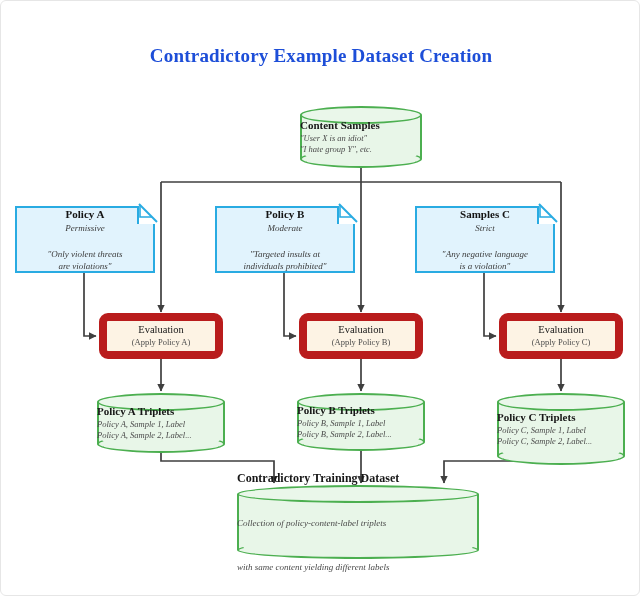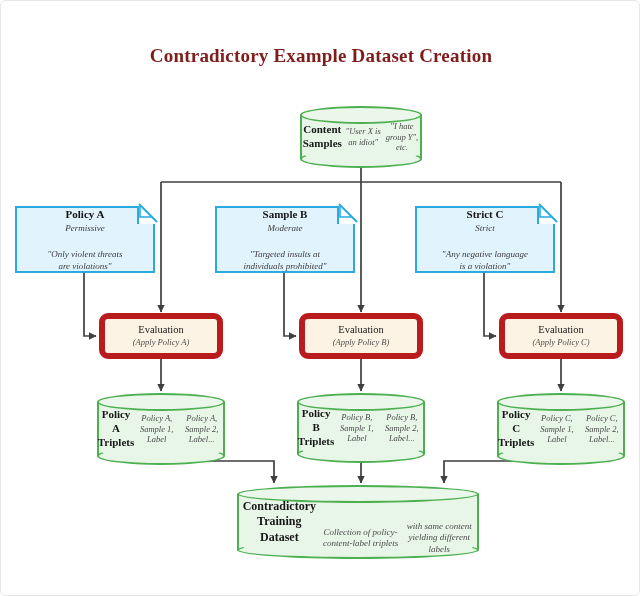--- a/index.html
+++ b/index.html
@@ -14,39 +14,39 @@
     border:1px solid #e6e6e6;
     border-radius:6px;
     box-sizing:border-box;
     overflow:hidden;
   }
   #wires{position:absolute;left:0;top:0;width:640px;height:596px;pointer-events:none;}
 
   
   #title{
     position:absolute;left:0;top:44px;width:640px;text-align:center;
-    font-size:19px;font-weight:bold;letter-spacing:.2px;color:#7f1d1d;
+    font-size:19px;font-weight:bold;letter-spacing:.2px;color:#1d4ed8;
   }
 
   
   .cyl{position:absolute;}
   .cyl .body{
     position:absolute;left:0;right:0;top:9px;bottom:9px;
     background:#e8f6e8;border-left:2px solid #4caf50;border-right:2px solid #4caf50;
   }
   .cyl .top,.cyl .bot{
     position:absolute;left:0;right:0;height:18px;
     border:2px solid #4caf50;border-radius:50%;background:#e8f6e8;
     box-sizing:border-box;
   }
   .cyl .top{top:0;background:#eaf7ea;}
   .cyl .bot{bottom:0;background:#e8f6e8;border-top-color:transparent;}
   .cyl .txt{
     position:absolute;left:0;right:0;top:0;bottom:0;
-    display:flex;flex-direction:row;align-items:center;justify-content:center;
+    display:flex;flex-direction:column;align-items:flex-start;justify-content:center;
     padding-top:0;box-sizing:border-box;text-align:center;line-height:1.26;
   }
   .cyl .ttl{font-size:11px;font-weight:bold;color:#171717;}
   .cyl .sub{font-size:8.5px;font-style:italic;color:#4a4a4a;}
 
   
   .doc{
     position:absolute;background:#e1f3fd;
     border:2px solid #29abe2;border-right:none;
     box-sizing:border-box;
@@ -68,27 +68,27 @@
     position:absolute;left:0;right:0;top:0;bottom:0;
     display:flex;flex-direction:column;align-items:center;justify-content:center;
     text-align:center;line-height:1.3;padding:0 6px 0;box-sizing:border-box;
   }
   .doc .ttl{font-size:11px;font-weight:bold;color:#141414;margin-bottom:2px;}
   .doc .mode{font-size:9px;font-style:italic;color:#3c3c3c;margin-bottom:14px;}
   .doc .quote{font-size:9px;font-style:italic;color:#3c3c3c;}
 
   
   .proc{
-    position:absolute;background:#fdf3e4;border:6px solid #b91c1c;
+    position:absolute;background:#fdf3e4;border:8px solid #b91c1c;
     border-radius:9px;box-sizing:border-box;
     display:flex;flex-direction:column;align-items:center;justify-content:center;
     text-align:center;line-height:1.35;
   }
   .proc .ttl{font-size:10.5px;color:#171717;}
-  .proc .sub{font-size:8.5px;font-style:italic;color:#4d4d4d;}
+  .proc .sub{font-size:8.5px;color:#4d4d4d;}
 
   
   #final .ttl{font-size:12px;}
   #final .sub{font-size:9px;margin-top:32px;}
 </style>
 </head>
 <body>
 
 <div id="canvas">
 
@@ -153,69 +153,69 @@
   <div class="doc" id="policyB" style="left:214px;top:205px;width:138px;height:67px;">
     <div class="rightedge"></div>
     <div class="fold">
       <svg class="foldtri" viewBox="0 0 18 18" xmlns="http://www.w3.org/2000/svg">
         <path d="M0,0 L18,18 L18,0 z" fill="#ffffff" stroke="none"></path>
         <path d="M0,0 L18,18" stroke="#29abe2" stroke-width="2" fill="none"></path>
         <path d="M1,1 L1,13 L13,13" stroke="#29abe2" stroke-width="1.6" fill="none"></path>
       </svg>
     </div>
     <div class="txt">
-      <div class="ttl">Sample B</div>
+      <div class="ttl">Policy B</div>
       <div class="mode">Moderate</div>
       <div class="quote">"Targeted insults at</div>
       <div class="quote">individuals prohibited"</div>
     </div>
   </div>
 
   <div class="doc" id="policyC" style="left:414px;top:205px;width:138px;height:67px;">
     <div class="rightedge"></div>
     <div class="fold">
       <svg class="foldtri" viewBox="0 0 18 18" xmlns="http://www.w3.org/2000/svg">
         <path d="M0,0 L18,18 L18,0 z" fill="#ffffff" stroke="none"></path>
         <path d="M0,0 L18,18" stroke="#29abe2" stroke-width="2" fill="none"></path>
         <path d="M1,1 L1,13 L13,13" stroke="#29abe2" stroke-width="1.6" fill="none"></path>
       </svg>
     </div>
     <div class="txt">
-      <div class="ttl">Strict C</div>
+      <div class="ttl">Samples C</div>
       <div class="mode">Strict</div>
       <div class="quote">"Any negative language</div>
       <div class="quote">is a violation"</div>
     </div>
   </div>
 
   <div class="proc" style="left:98px;top:312px;width:124px;height:46px;">
     <div class="ttl">Evaluation</div>
     <div class="sub">(Apply Policy A)</div>
   </div>
   <div class="proc" style="left:298px;top:312px;width:124px;height:46px;">
     <div class="ttl">Evaluation</div>
     <div class="sub">(Apply Policy B)</div>
   </div>
   <div class="proc" style="left:498px;top:312px;width:124px;height:46px;">
     <div class="ttl">Evaluation</div>
     <div class="sub">(Apply Policy C)</div>
   </div>
 
-  <div class="cyl" style="left:96px;top:392px;width:128px;height:72px;">
+  <div class="cyl" style="left:96px;top:392px;width:128px;height:60px;">
     <div class="body"></div>
     <div class="bot"></div>
     <div class="top"></div>
     <div class="txt">
       <div class="ttl">Policy A Triplets</div>
       <div class="sub">Policy A, Sample 1, Label</div>
       <div class="sub">Policy A, Sample 2, Label...</div>
     </div>
   </div>
 
-  <div class="cyl" style="left:296px;top:392px;width:128px;height:70px;">
+  <div class="cyl" style="left:296px;top:392px;width:128px;height:58px;">
     <div class="body"></div>
     <div class="bot"></div>
     <div class="top"></div>
     <div class="txt">
       <div class="ttl">Policy B Triplets</div>
       <div class="sub">Policy B, Sample 1, Label</div>
       <div class="sub">Policy B, Sample 2, Label...</div>
     </div>
   </div>
 

